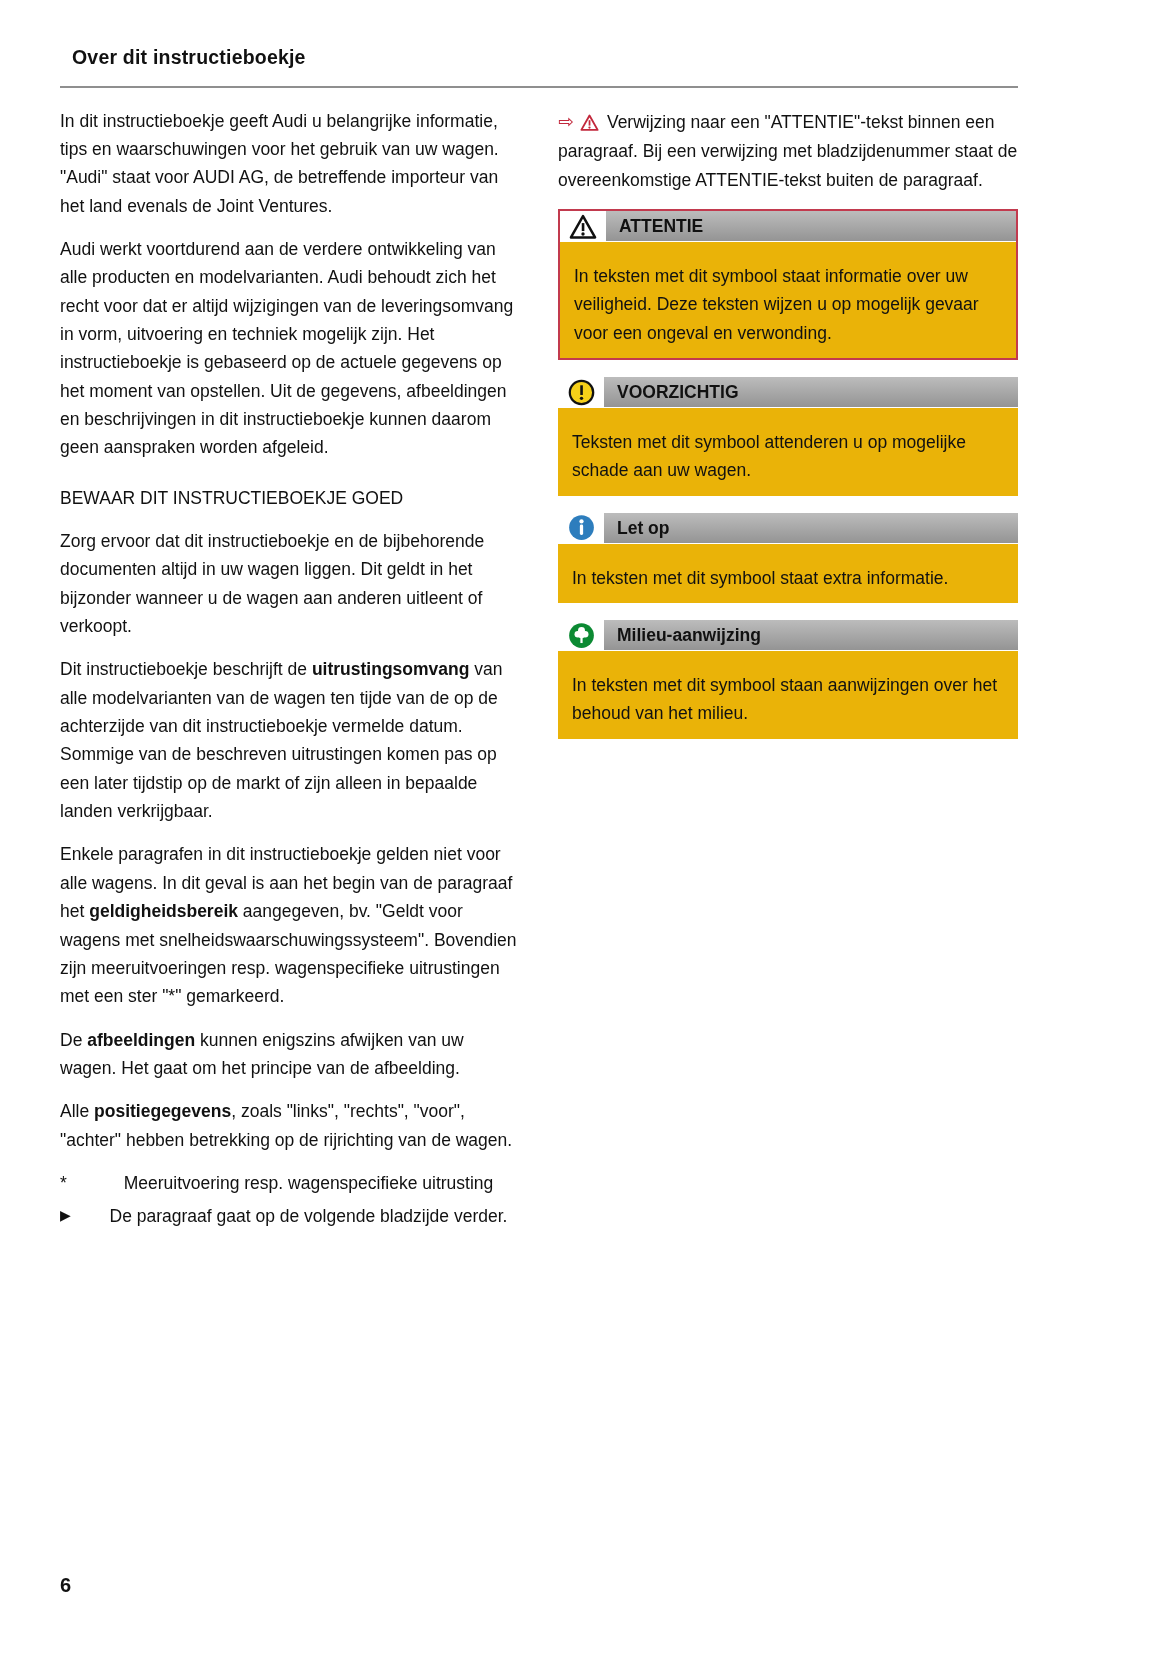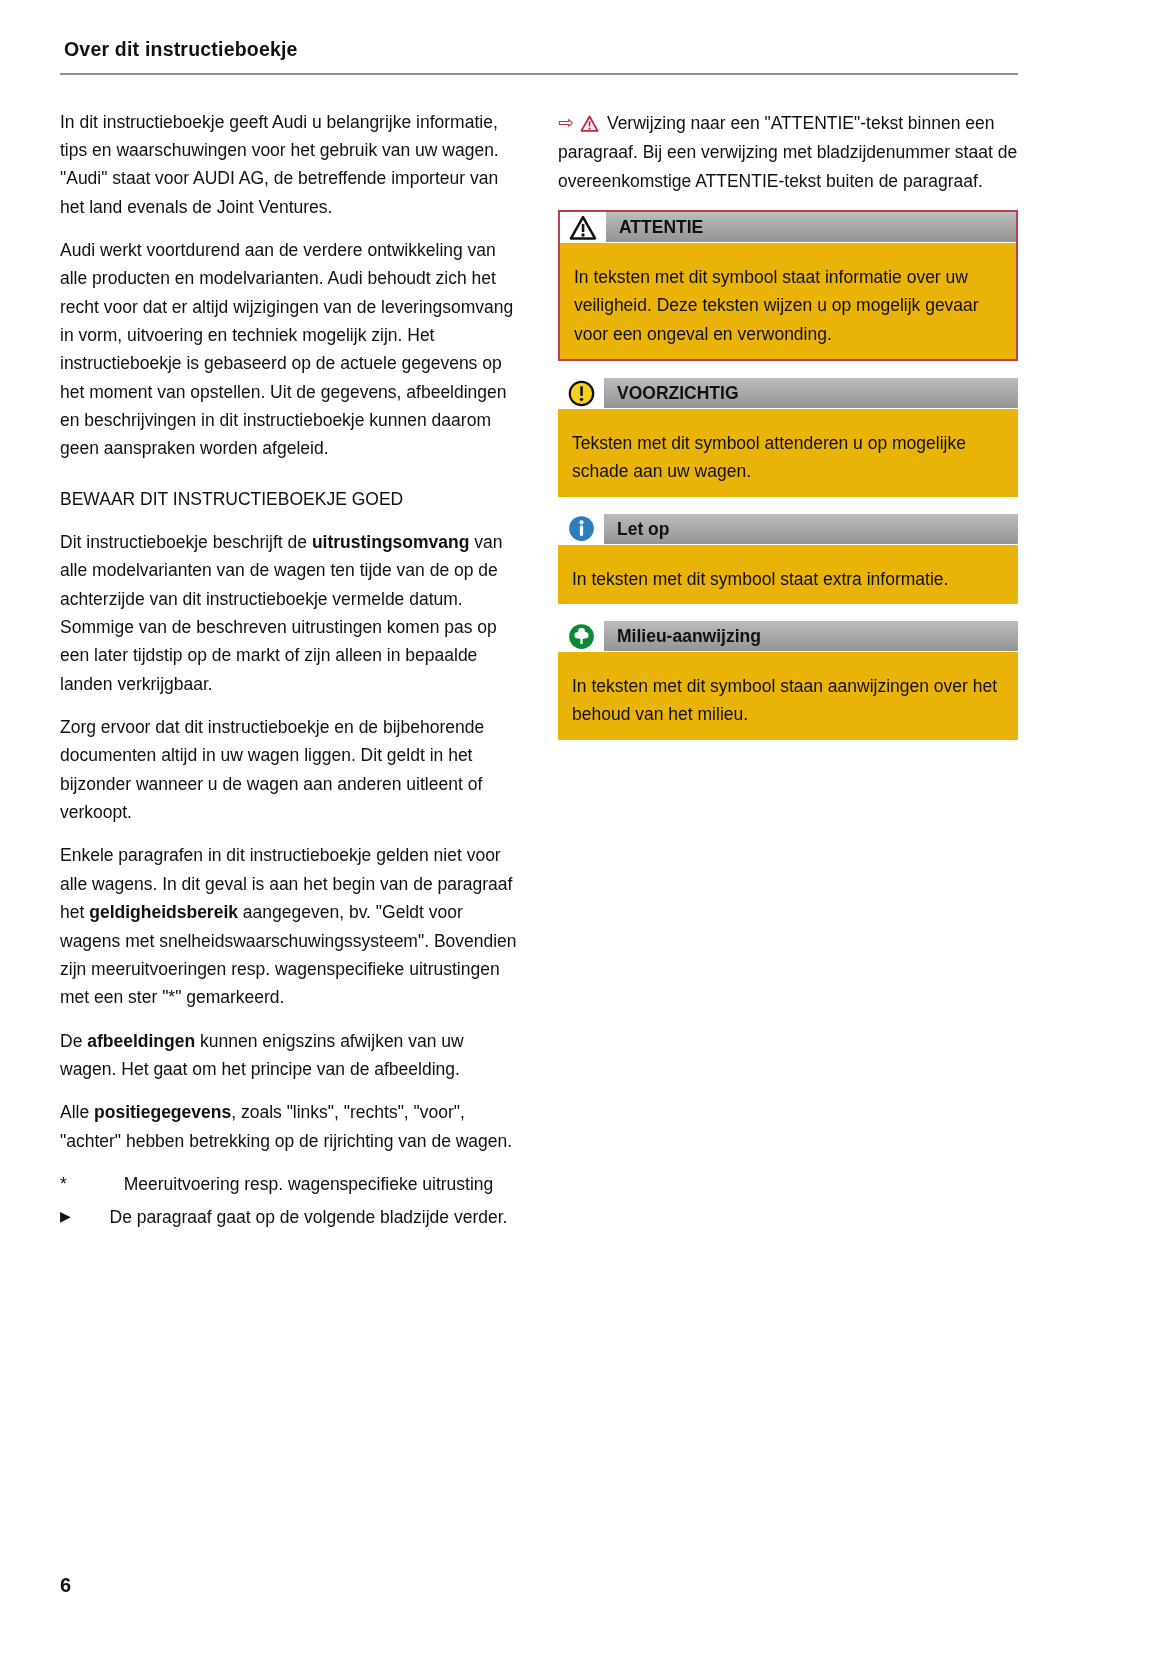--- a/index.html
+++ b/index.html
@@ -14,28 +14,28 @@
     width: 1165px;
     height: 1653px;
     padding: 30px 147px 0 60px;
     font-size: 17.5px;
     line-height: 1.62;
   }
   .page-title {
     font-size: 19.5px;
     font-weight: 700;
     letter-spacing: .2px;
-    margin: 4px;
+    margin: 12px;
   }
   .title-rule {
     border: 0;
     border-top: 2px solid #8f8f8f;
     margin: 7px 0 0 0;
   }
-  .columns { display: flex; gap: 38px; margin-top: 33px; }
+  .columns { display: flex; gap: 38px; margin-top: 19px; }
   .col { flex: 1; min-width: 0; }
 
   p.para { margin: 0 0 15px 0; }
   .b { font-weight: 700; }
   .subheading { font-weight: 400; margin: 22px 0 15px 0; }
 
   .legend { margin-top: 8px; }
   .legend-item { display: flex; margin-bottom: 5px; }
   .legend-marker { width: 37px; flex: none; }
   .legend-marker.tri { font-size: 14px; padding-top: 2px; }
@@ -95,22 +95,22 @@
   <hr class="title-rule">
 
   <div class="columns">
 
     <div class="col">
       <p class="para"><span>In dit instructieboekje geeft Audi u belangrijke informatie, tips en waarschuwingen voor het gebruik van uw wagen. "Audi" staat voor AUDI AG, de betreffende importeur van het land evenals de Joint Ventures.</span></p>
       <p class="para"><span>Audi werkt voortdurend aan de verdere ontwikkeling van alle producten en modelvarianten. Audi behoudt zich het recht voor dat er altijd wijzigingen van de leveringsomvang in vorm, uitvoering en techniek mogelijk zijn. Het instructieboekje is gebaseerd op de actuele gegevens op het moment van opstellen. Uit de gegevens, afbeeldingen en beschrijvingen in dit instructieboekje kunnen daarom geen aanspraken worden afgeleid.</span></p>
 
       <div class="subheading">BEWAAR DIT INSTRUCTIEBOEKJE GOED</div>
 
+      <p class="para"><span>Zorg ervoor dat dit instructieboekje en de bijbehorende documenten altijd in uw wagen liggen. Dit geldt in het bijzonder wanneer u de wagen aan anderen uitleent of verkoopt.</span></p>
       <p class="para"><span>Dit instructieboekje beschrijft de </span><span class="b">uitrustingsomvang</span><span> van alle modelvarianten van de wagen ten tijde van de op de achterzijde van dit instructieboekje vermelde datum. Sommige van de beschreven uitrustingen komen pas op een later tijdstip op de markt of zijn alleen in bepaalde landen verkrijgbaar.</span></p>
-      <p class="para"><span>Zorg ervoor dat dit instructieboekje en de bijbehorende documenten altijd in uw wagen liggen. Dit geldt in het bijzonder wanneer u de wagen aan anderen uitleent of verkoopt.</span></p>
       <p class="para"><span>Enkele paragrafen in dit instructieboekje gelden niet voor alle wagens. In dit geval is aan het begin van de paragraaf het </span><span class="b">geldigheidsbereik</span><span> aangegeven, bv. "Geldt voor wagens met snelheidswaarschuwingssysteem". Bovendien zijn meeruitvoeringen resp. wagenspecifieke uitrustingen met een ster "*" gemarkeerd.</span></p>
       <p class="para"><span>De </span><span class="b">afbeeldingen</span><span> kunnen enigszins afwijken van uw wagen. Het gaat om het principe van de afbeelding.</span></p>
       <p class="para"><span>Alle </span><span class="b">positiegegevens</span><span>, zoals "links", "rechts", "voor", "achter" hebben betrekking op de rijrichting van de wagen.</span></p>
 
       <div class="legend">
         <div class="legend-item">
           <span class="legend-marker">*</span>
           <span class="legend-text">Meeruitvoering resp. wagenspecifieke uitrusting</span>
         </div>
         <div class="legend-item">

